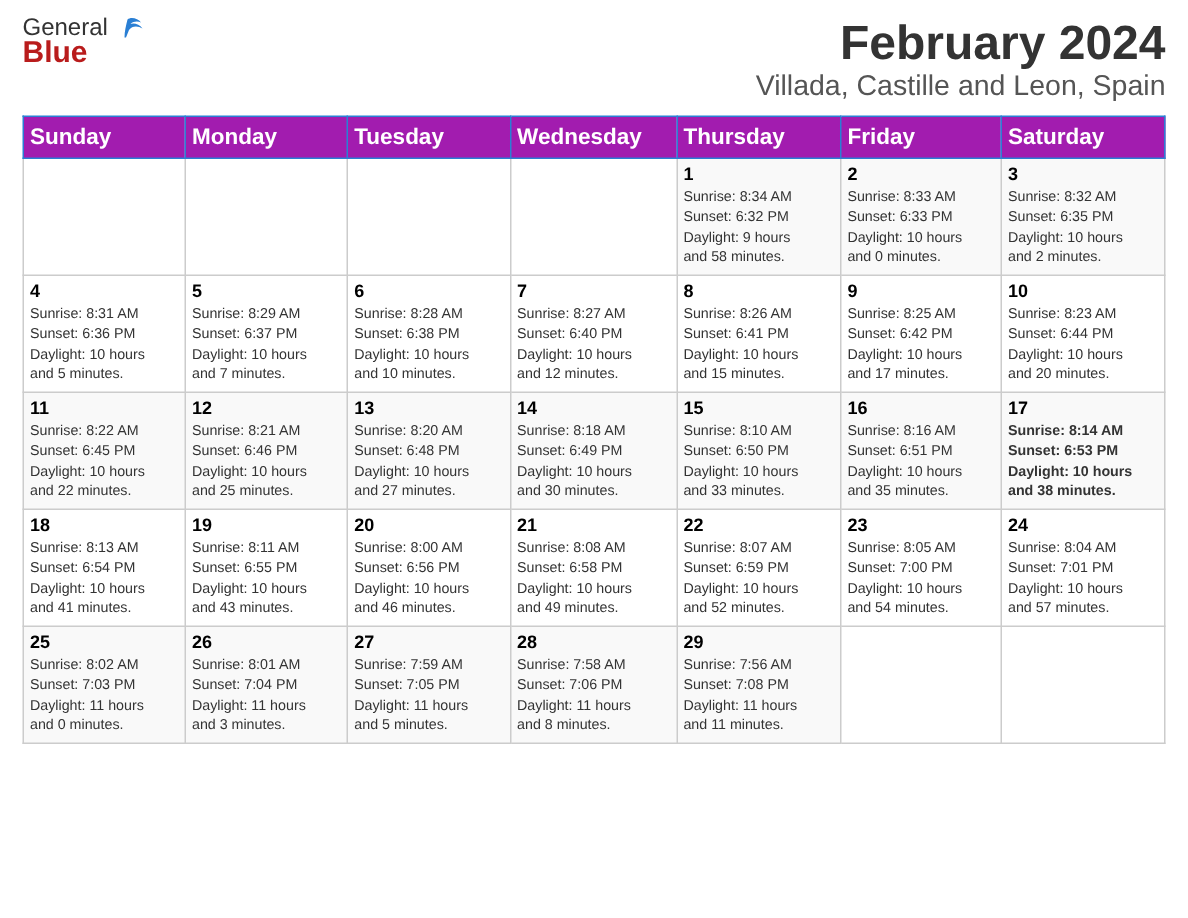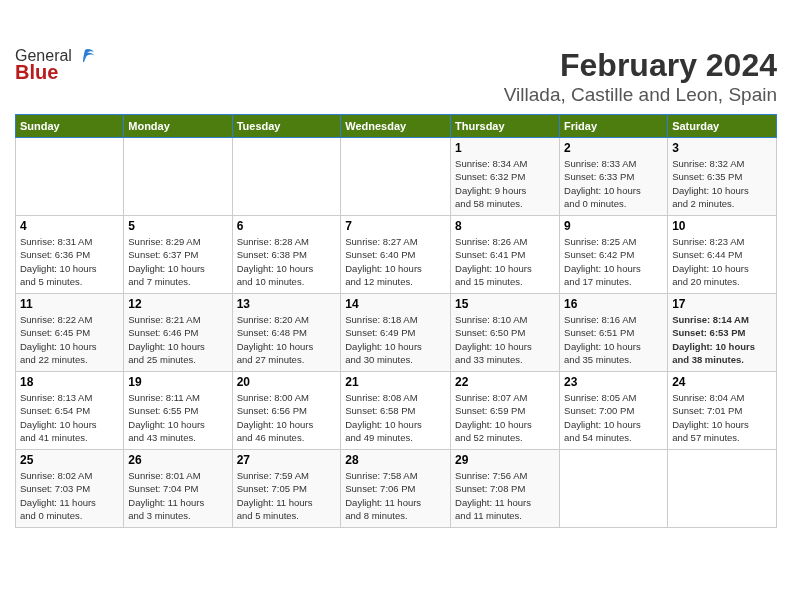--- a/index.html
+++ b/index.html
@@ -6,21 +6,20 @@
     body {
       font-family: Arial, sans-serif;
       background: #fff;
       width: 792px;
       height: 612px;
       overflow: hidden;
     }
     .container {
       width: 792px;
       padding: 10px 15px;
-      margin-top: 37px;
     }
     .header-area {
       display: flex;
       justify-content: space-between;
       align-items: flex-start;
       margin-bottom: 8px;
     }
     .logo {
       display: flex;
       flex-direction: column;
@@ -39,25 +38,25 @@
     .location {
       font-size: 19px;
       color: #555;
     }
     table {
       width: 100%;
       border-collapse: collapse;
       font-size: 10px;
     }
     thead tr th {
-      background-color: #4d7c0f;
+      background-color: #a21caf;
       color: white;
       padding: 5px 4px;
       text-align: left;
-      font-size: 11px;
+      font-size: 15px;
       font-weight: bold;
       border: 1px solid #2a7fd4;
     }
     tbody tr td {
       border: 1px solid #ccc;
       vertical-align: top;
       padding: 3px 4px;
       height: 78px;
       width: 113px;
     }

